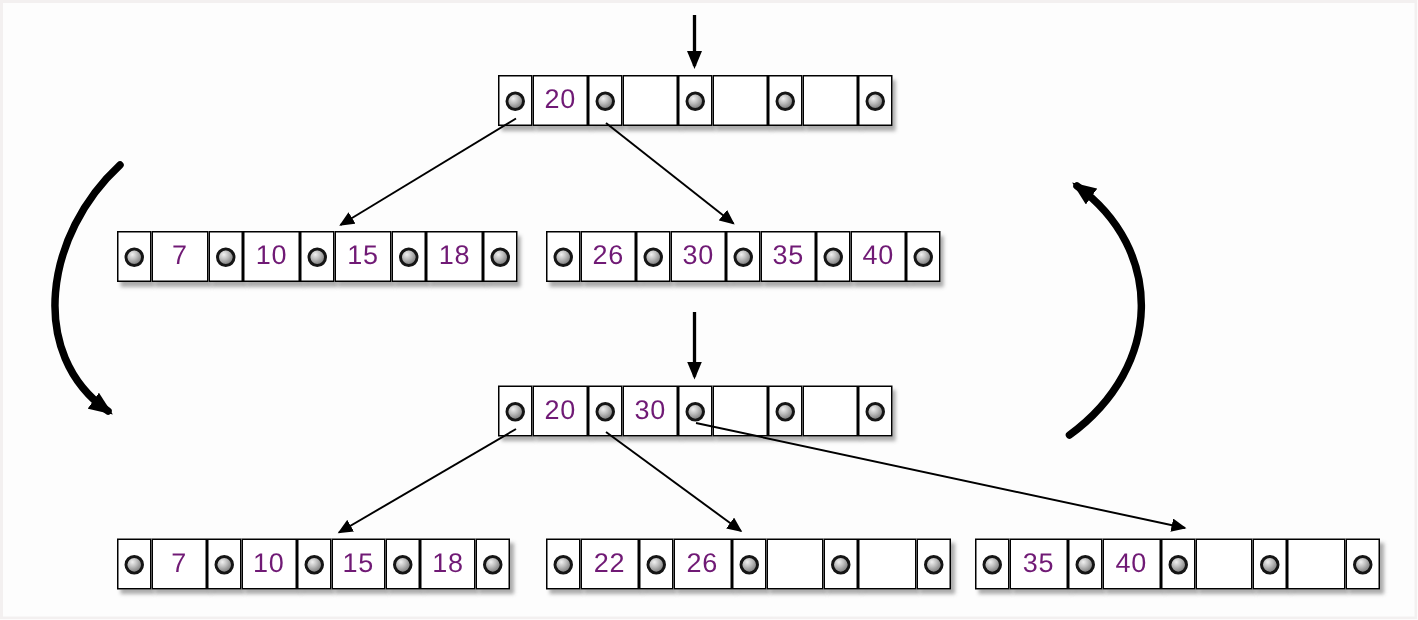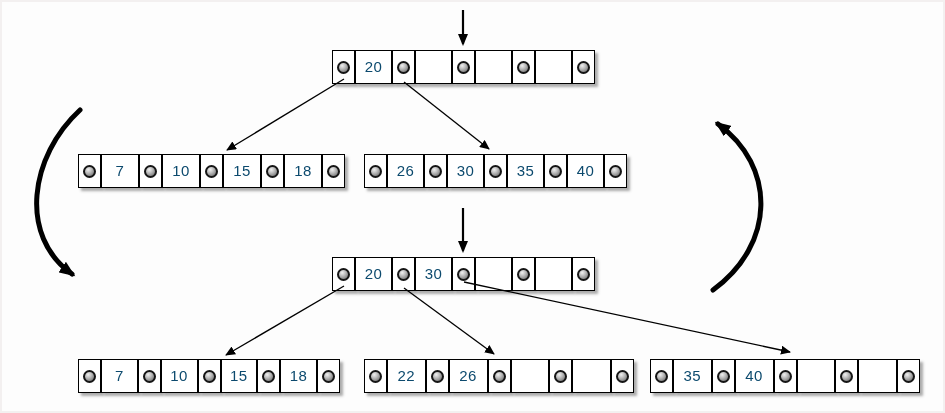--- a/index.html
+++ b/index.html
@@ -25,22 +25,22 @@
     border: 1.6px solid #000;
     background: #ffffff;
     box-shadow: 2.5px 3px 2.5px rgba(70,70,70,0.45);
     display: flex;
     align-items: center;
     justify-content: center;
   }
   .cell.ptr { flex: 0 0 23px; }
   .cell.key {
     flex: 1 1 0;
-    font-size: 15px;
-    color: #0c4a6e;
+    font-size: 18px;
+    color: #701a75;
     letter-spacing: 0.5px;
     padding-bottom: 1px;
   }
   .dot {
     width: 13px;
     height: 13px;
     border-radius: 50%;
     box-sizing: border-box;
     border: 2px solid #151515;
     background: radial-gradient(circle at 36% 30%, #f0f0f0 0%, #bdbdbd 38%, #8a8a8a 72%, #7d7d7d 100%);

